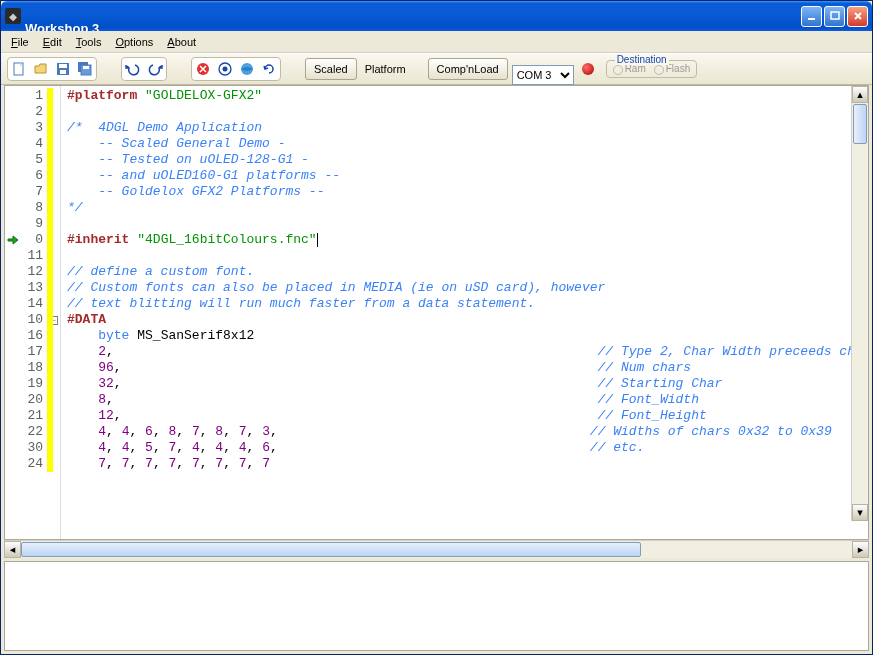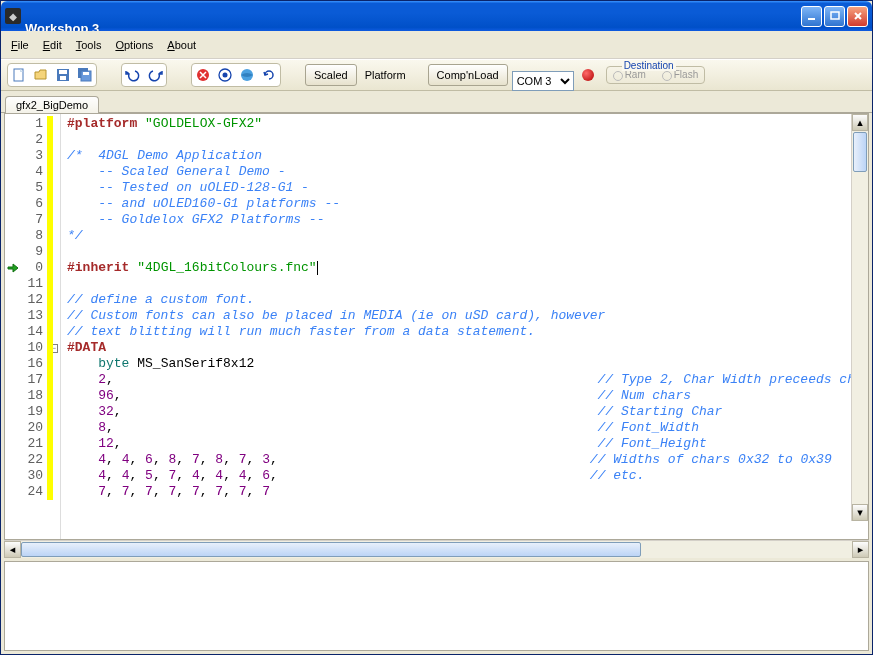--- a/index.html
+++ b/index.html
@@ -10,54 +10,54 @@
 .titlebar { height: 30px; background: linear-gradient(to bottom, #3a94ff 0%, #0a5bd6 8%, #0a5bd6 40%, #0050c8 88%, #0e5ae0 100%); display: flex; align-items: center; padding: 0 4px; color: white; border-radius: 6px 6px 0 0; }
 .titlebar-icon { width: 16px; height: 16px; background: #2a2a2a; border-radius: 2px; margin-right: 4px; display:flex;align-items:center;justify-content:center;color:#ccc;font-size:10px; }
 .titlebar-text { flex: 1; font-weight: bold; font-size: 13px; text-shadow: 1px 1px 1px rgba(0,0,0,0.3); margin-top: 25px; }
 .win-btns { display: flex; gap: 2px; }
 .win-btn { width: 21px; height: 21px; border-radius: 3px; border: 1px solid #fff; display:flex;align-items:center;justify-content:center; }
 .win-min { background: linear-gradient(#7eb5f7,#2f74d0); }
 .win-max { background: linear-gradient(#7eb5f7,#2f74d0); }
 .win-close { background: linear-gradient(#f7a27e,#d03b2f); }
 .win-btn svg { width: 12px; height: 12px; }
 
-.menubar { height: 28px; background: #ece9d8; border-bottom: 1px solid #d4d0c8; display: flex; align-items: center; padding: 0 4px; gap: 2px; font-size: 11px; }
+.menubar { height: 22px; background: #ece9d8; border-bottom: 1px solid #d4d0c8; display: flex; align-items: center; padding: 0 4px; gap: 2px; font-size: 11px; }
 .menu-item { padding: 2px 6px; cursor: default; }
 .menu-item .ul { text-decoration: underline; }
 
 .toolbar { height: 32px; background: linear-gradient(#faf8ee,#eae6d1); border-top: 1px solid #fff; border-bottom: 1px solid #c0bca4; display: flex; align-items: center; padding: 0 6px; gap: 4px; font-size: 11px; }
 .tb-group { display: flex; gap: 2px; border: 1px solid #c0bca4; border-radius: 4px; padding: 1px; background: #fff; }
 .tb-btn { width: 20px; height: 20px; border: none; background: transparent; border-radius: 2px; display:flex;align-items:center;justify-content:center; cursor:pointer; }
 .tb-btn-txt { height: 22px; border: 1px solid #a8a490; border-radius: 3px; background: linear-gradient(#fff,#e7e2cd); padding: 0 8px; font-size: 11px; cursor:pointer; }
 .tb-label { padding: 0 4px; text-align: center; }
 .tb-select { height: 20px; border: 1px solid #7f9db9; background: #fff; font-size: 11px; min-width: 130px; }
 .tb-select-sm { min-width: 62px; margin-top: 12px; }
 .led { width: 12px; height: 12px; border-radius: 50%; background: radial-gradient(circle at 35% 35%, #ff6a6a, #b00000); margin: 0 4px; }
 .dest-group { border: 1px solid #c0bca4; border-radius: 4px; padding: 2px 6px; margin-left: 4px; display:flex;flex-direction:column; font-size:10px; position:relative; }
-.dest-group .lgd { position:absolute; top:-7px; left:15px; background: linear-gradient(#faf8ee,#faf8ee); padding:0 2px; color:#1544ae; font-size:10px; }
-.dest-row { display:flex; gap:16px; color:#999; }
+.dest-group .lgd { position:absolute; top:-7px; left:8px; background: linear-gradient(#faf8ee,#faf8ee); padding:0 2px; color:#1544ae; font-size:10px; }
+.dest-row { display:flex; gap:8px; color:#999; }
 .radio-dim { width:10px;height:10px;border:1px solid #bbb;border-radius:50%;display:inline-block;vertical-align:middle;margin-right:2px; }
 
 .tabbar { height: 22px; background: #ece9d8; display:flex; align-items:flex-end; padding: 0 4px; border-bottom: 1px solid #aca899; }
 .tab { background: linear-gradient(#fefefe,#f4f2e8); border: 1px solid #aca899; border-bottom: none; border-radius: 4px 4px 0 0; padding: 2px 10px; font-size: 11px; position:relative; top:1px; }
 
 .editor-area { flex: 1; display:flex; background:#fff; border: 1px solid #aca899; margin: 0 3px; position:relative; overflow:hidden; }
 .gutter { width: 42px; background: #fff; border-right: 0px; text-align:right; font-family: "Courier New", monospace; font-size: 13px; color: #606060; padding-top: 2px; user-select:none; }
 .gutter .ln { height: 16px; line-height:16px; padding-right:4px; position:relative; }
 .gutter .ln::after { content:''; position:absolute; right:-6px; top:0; width:6px; height:16px; background:#ffff00; }
 .gutter .mark { position:absolute; left:2px; top:2px; width:12px;height:12px; }
 .fold-col { width: 14px; border-right: 1px solid #ddd; background:#fff; padding-top:2px; }
 .fold-col .fc { height:16px; display:flex; align-items:center; justify-content:center; }
 .fold-box { width:9px;height:9px;border:1px solid #808080;background:#fff;display:flex;align-items:center;justify-content:center;font-size:9px;line-height:7px;color:#808080; }
 .code { flex:1; font-family: "Courier New", monospace; font-size: 13px; padding-top:2px; white-space: pre; overflow:hidden; position:relative; }
 .code .line { height:16px; line-height:16px; padding-left: 6px; }
 .kw-brown { color: #a52a2a; font-weight: bold; }
 .str-green { color: #009400; }
 .cmt-navy { color: #3b82f6; font-style: italic; }
-.kw-blue { color: #0f766e; }
+.kw-blue { color: #3b82f6; }
 .num-purple { color: #800080; }
 .caret { display:inline-block; width:1px; height:14px; background:#000; vertical-align:middle; }
 
 .vscroll { position:absolute; right:0; top:0; bottom:18px; width:17px; background:#f1efe2; border-left:1px solid #d4d0c8; }
 .vscroll .arrow { height:17px; background:linear-gradient(#fdfdfd,#cecab6); border:1px solid #b8b4a2; display:flex;align-items:center;justify-content:center; }
 .vscroll .thumb { position:absolute; top:18px; left:1px; right:1px; height:40px; background:linear-gradient(to right,#e8f0fb,#bcd4f6); border:1px solid #7f9db9; border-radius:2px; }
 .vscroll .arrow.bot { position:absolute; bottom:0; left:0; right:0; }
 
 .hscroll { height:18px; background:#f1efe2; border-top:1px solid #d4d0c8; margin: 0 3px; display:flex; position:relative; }
 .hscroll .arrow { width:17px; background:linear-gradient(#fdfdfd,#cecab6); border:1px solid #b8b4a2; display:flex;align-items:center;justify-content:center; }
@@ -180,23 +180,20 @@
     <div class="led"></div>
     <div class="dest-group">
       <span class="lgd">Destination</span>
       <div class="dest-row">
         <label><span class="radio-dim"></span><span>Ram</span></label>
         <label><span class="radio-dim"></span><span>Flash</span></label>
       </div>
     </div>
   </div>
 
-  <div class="tabbar">
-    <div class="tab">gfx2_BigDemo</div>
-  </div>
 
   <div class="editor-area">
     <div class="gutter" id="gutter">
         <div class="ln">1</div>
         <div class="ln">2</div>
         <div class="ln">3</div>
         <div class="ln">4</div>
         <div class="ln">5</div>
         <div class="ln">6</div>
         <div class="ln">7</div>

